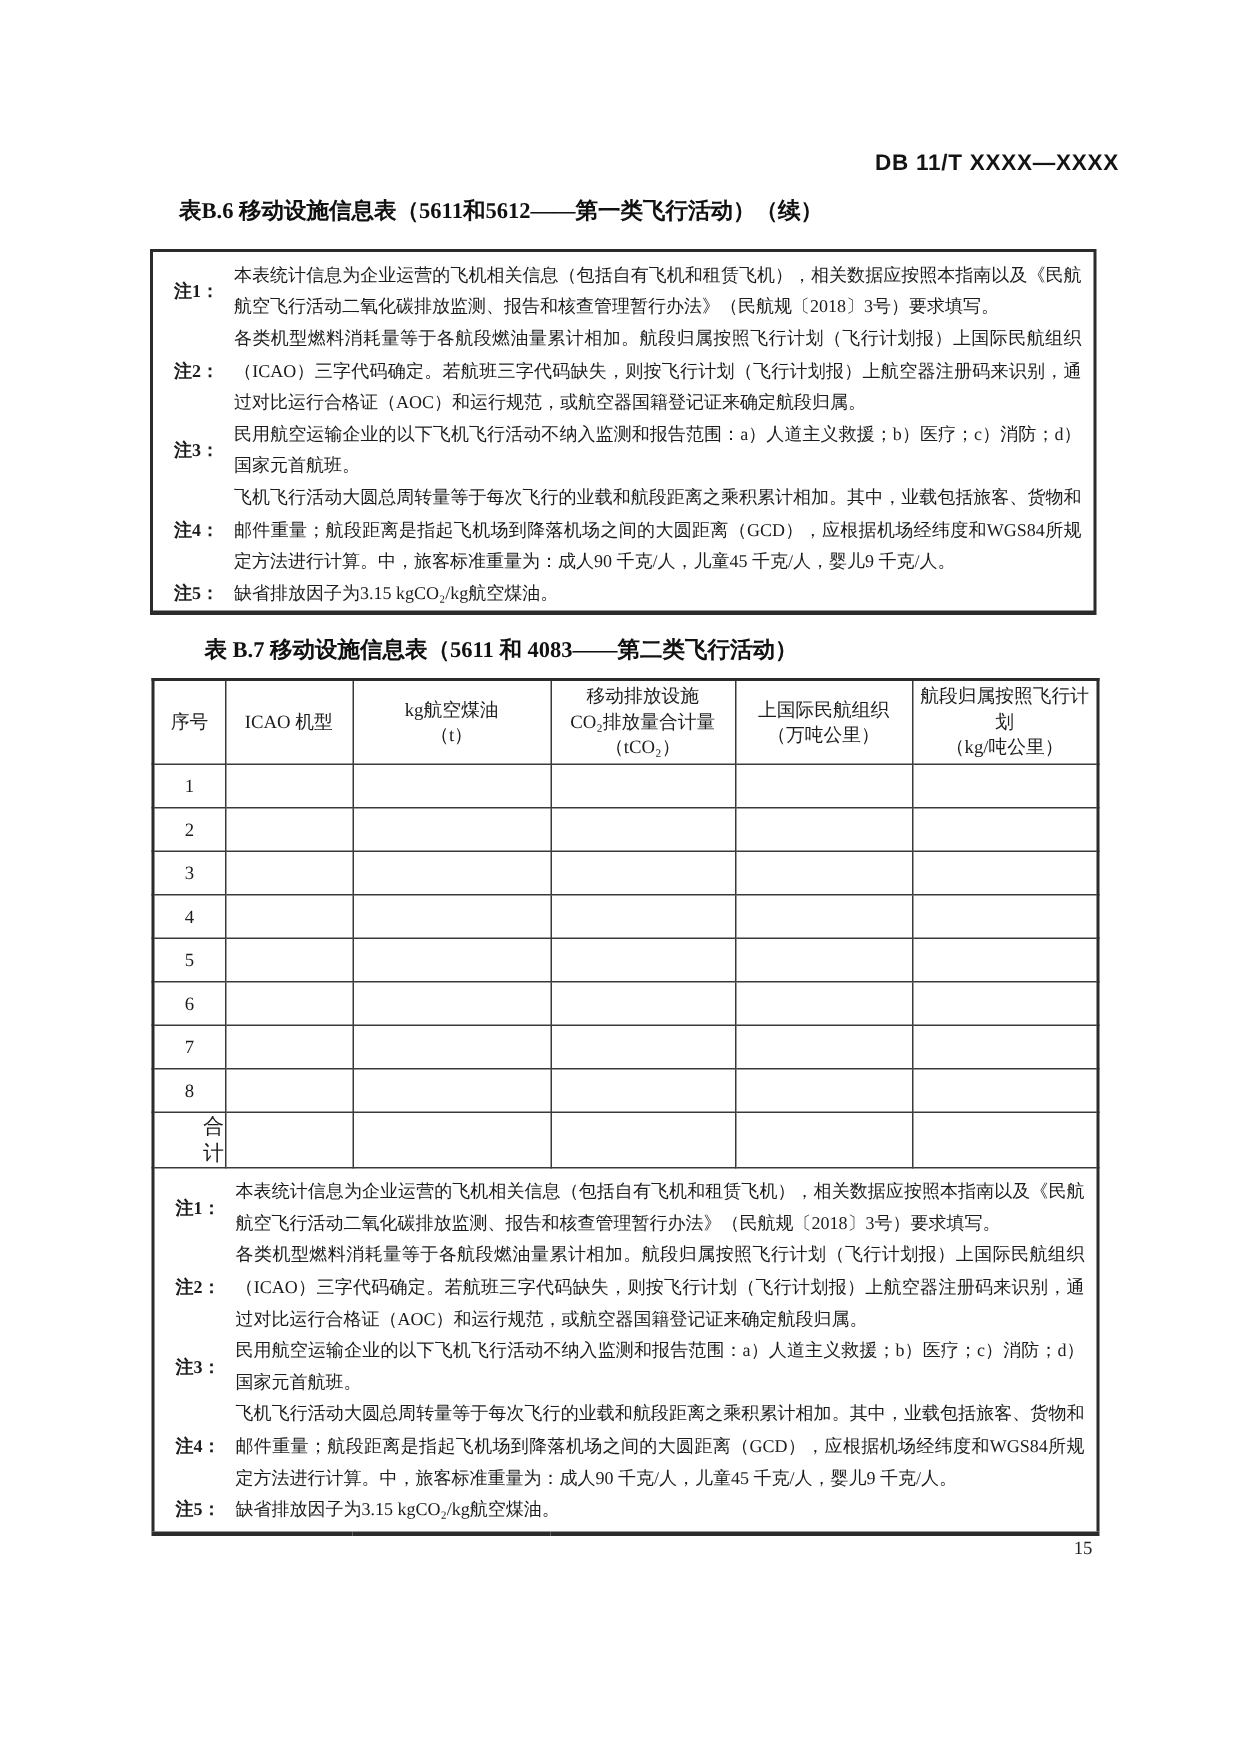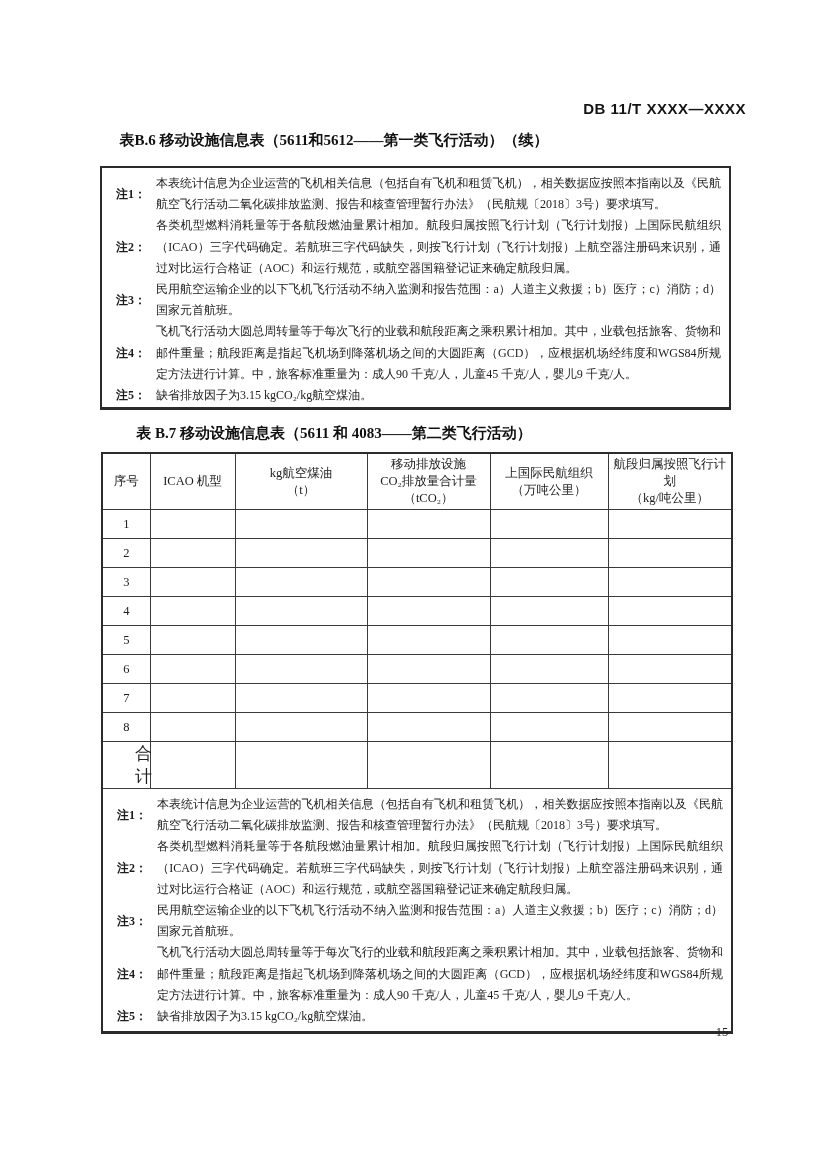--- a/index.html
+++ b/index.html
@@ -87,21 +87,21 @@
     color: #1c1c1c;
   }
   .b7-table { border: 2px solid #2b2b2b; }
   .b7-table tr.header-row th {
     height: 56px;
     white-space: pre-line;
     line-height: 17px;
     padding: 2px 3px;
   }
   .b7-table tr.data-row td { height: 29px; }
-  .b7-table tr.total-row td { height: 37px; font-size: 17px; padding-left: 32px; }
+  .b7-table tr.total-row td { height: 37px; font-size: 14px; padding-left: 32px; }
   .b7-table tr.notes-row td {
     border-bottom: 3px solid #2b2b2b;
     text-align: left;
     vertical-align: top;
     padding: 5px 8px 4px 14px;
     height: 238px;
   }
 
   .page-num {
     position: absolute;

